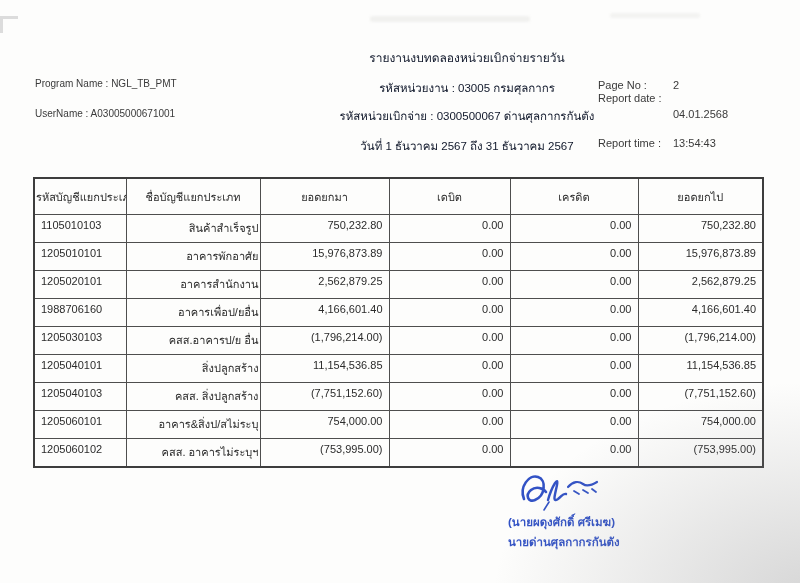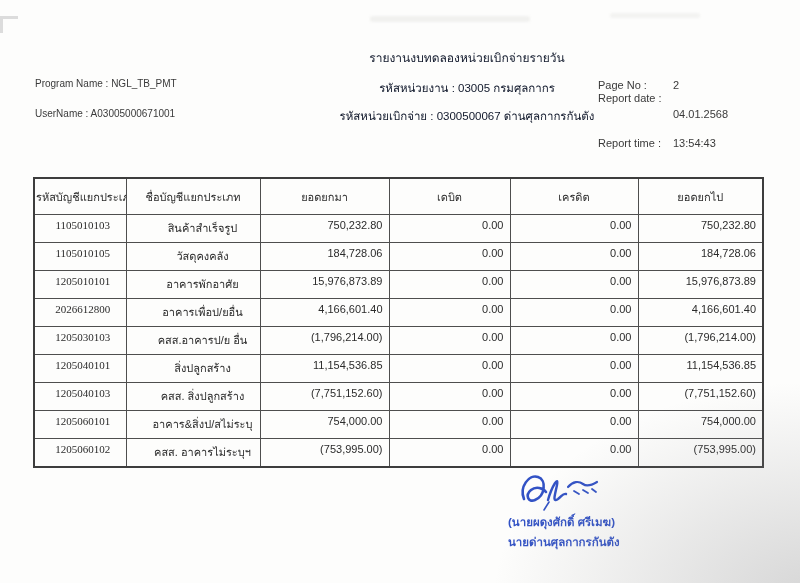--- a/index.html
+++ b/index.html
@@ -42,22 +42,22 @@
   .report-table th, .report-table td { border:1px solid #4e4e4e; }
   .report-table { border:2px solid #3d3d3d; }
   .report-table thead th {
     height:33px; font-weight:normal; text-align:center; vertical-align:middle;
     font-size:11px; background:#fdfdfc; white-space:nowrap; overflow:hidden;
   }
   .report-table tbody td {
     height:22px; vertical-align:top; padding-top:4px;
     white-space:nowrap; overflow:hidden; background:transparent;
   }
-  .report-table td.c0 { padding-left:6px; text-align:center;font-family:Liberation Serif, serif; }
-  .report-table td.c1 { padding-left:20px; text-align:center; }
+  .report-table td.c0 { padding-left:6px; text-align:left; }
+  .report-table td.c1 { padding-left:20px; text-align:right; }
   .report-table td.c2, .report-table td.c3,
   .report-table td.c4, .report-table td.c5 { text-align:right; padding-right:6px; }
 
   
   .sig-wrap { position:absolute; left:505px; top:470px; width:150px; height:85px; pointer-events:none; }
   .sig-svg { position:absolute; left:12px; top:0px; }
   .sig-name { position:absolute; left:3px; top:43px; font-size:11.5px; font-weight:700; white-space:nowrap; }
   .sig-title { position:absolute; left:3px; top:63px; font-size:11.5px; font-weight:700; white-space:nowrap; filter:blur(0.2px); }
 </style>
 </head>
@@ -74,20 +74,21 @@
     <span>NGL_TB_PMT</span>
   </div>
   <div class="hline" style="left:35px; top:108px;">
     <span>UserName :</span>
     <span>A03005000671001</span>
   </div>
 
   <div class="hdr-center" style="top:48px; font-size:12px;">รายงานงบทดลองหน่วยเบิกจ่ายรายวัน</div>
   <div class="hdr-center" style="top:79px;">รหัสหน่วยงาน : 03005 กรมศุลกากร</div>
   <div class="hdr-center" style="top:107px;">รหัสหน่วยเบิกจ่าย : 0300500067 ด่านศุลกากรกันตัง</div>
+  <div class="hdr-center" style="top:137px;">วันที่ 1 ธันวาคม 2567 ถึง 31 ธันวาคม 2567</div>
 
   <div class="hdr-right-label" style="top:79px;">Page No :</div>
   <div class="hdr-right-value" style="top:79px;">2</div>
   <div class="hdr-right-label" style="top:92px;">Report date :</div>
   <div class="hdr-right-value" style="top:108px;">04.01.2568</div>
   <div class="hdr-right-label" style="top:137px;">Report time :</div>
   <div class="hdr-right-value" style="top:137px;">13:54:43</div>
 
   <table class="report-table">
     <colgroup>
@@ -111,37 +112,37 @@
     <tbody>
         <tr>
           <td class="c0">1105010103</td>
           <td class="c1">สินค้าสำเร็จรูป</td>
           <td class="c2">750,232.80</td>
           <td class="c3">0.00</td>
           <td class="c4">0.00</td>
           <td class="c5">750,232.80</td>
         </tr>
         <tr>
-          <td class="c0">1105010105</td>
-          <td class="c1">วัสดุคงคลัง</td>
-          <td class="c2">184,728.06</td>
-          <td class="c3">0.00</td>
-          <td class="c4">0.00</td>
-          <td class="c5">184,728.06</td>
-        </tr>
-        <tr>
           <td class="c0">1205010101</td>
           <td class="c1">อาคารพักอาศัย</td>
           <td class="c2">15,976,873.89</td>
           <td class="c3">0.00</td>
           <td class="c4">0.00</td>
           <td class="c5">15,976,873.89</td>
         </tr>
         <tr>
-          <td class="c0">2026612800</td>
+          <td class="c0">1205020101</td>
+          <td class="c1">อาคารสำนักงาน</td>
+          <td class="c2">2,562,879.25</td>
+          <td class="c3">0.00</td>
+          <td class="c4">0.00</td>
+          <td class="c5">2,562,879.25</td>
+        </tr>
+        <tr>
+          <td class="c0">1988706160</td>
           <td class="c1">อาคารเพื่อป/ยอื่น</td>
           <td class="c2">4,166,601.40</td>
           <td class="c3">0.00</td>
           <td class="c4">0.00</td>
           <td class="c5">4,166,601.40</td>
         </tr>
         <tr>
           <td class="c0">1205030103</td>
           <td class="c1">คสส.อาคารป/ย อื่น</td>
           <td class="c2">(1,796,214.00)</td>

